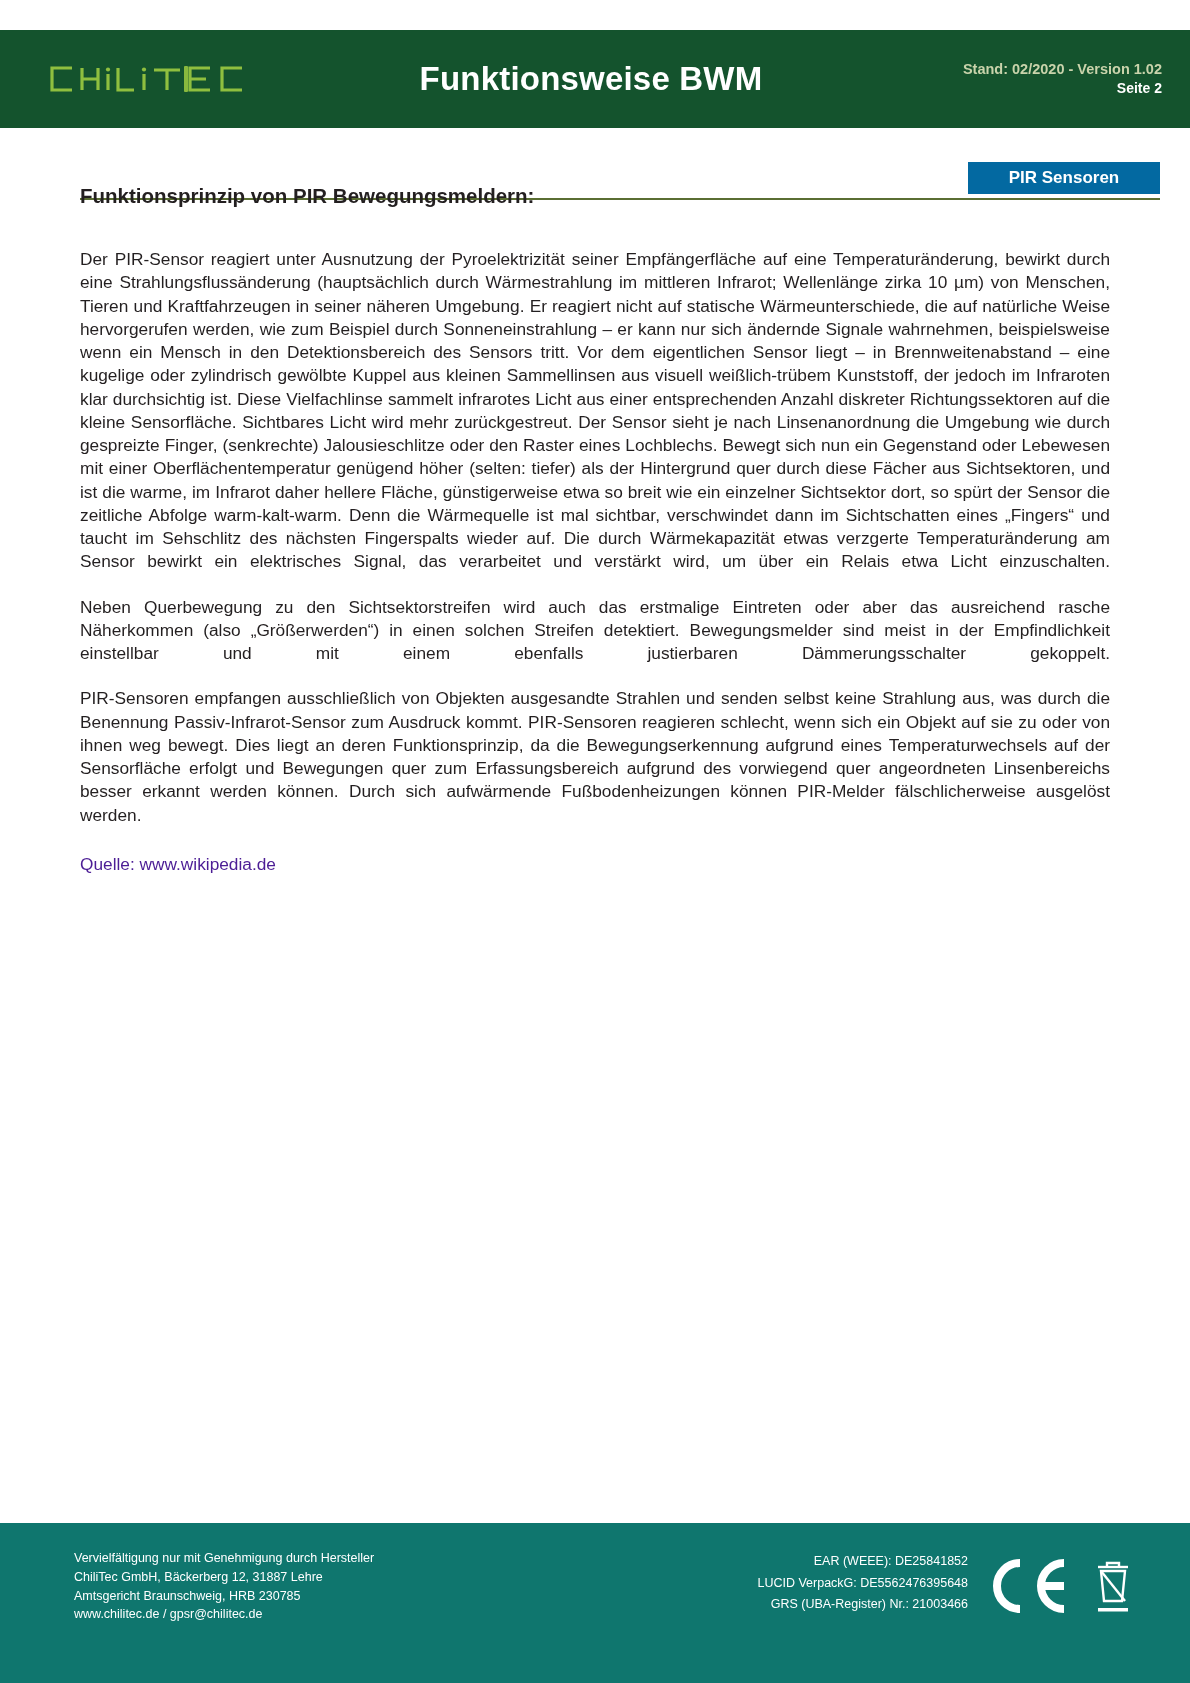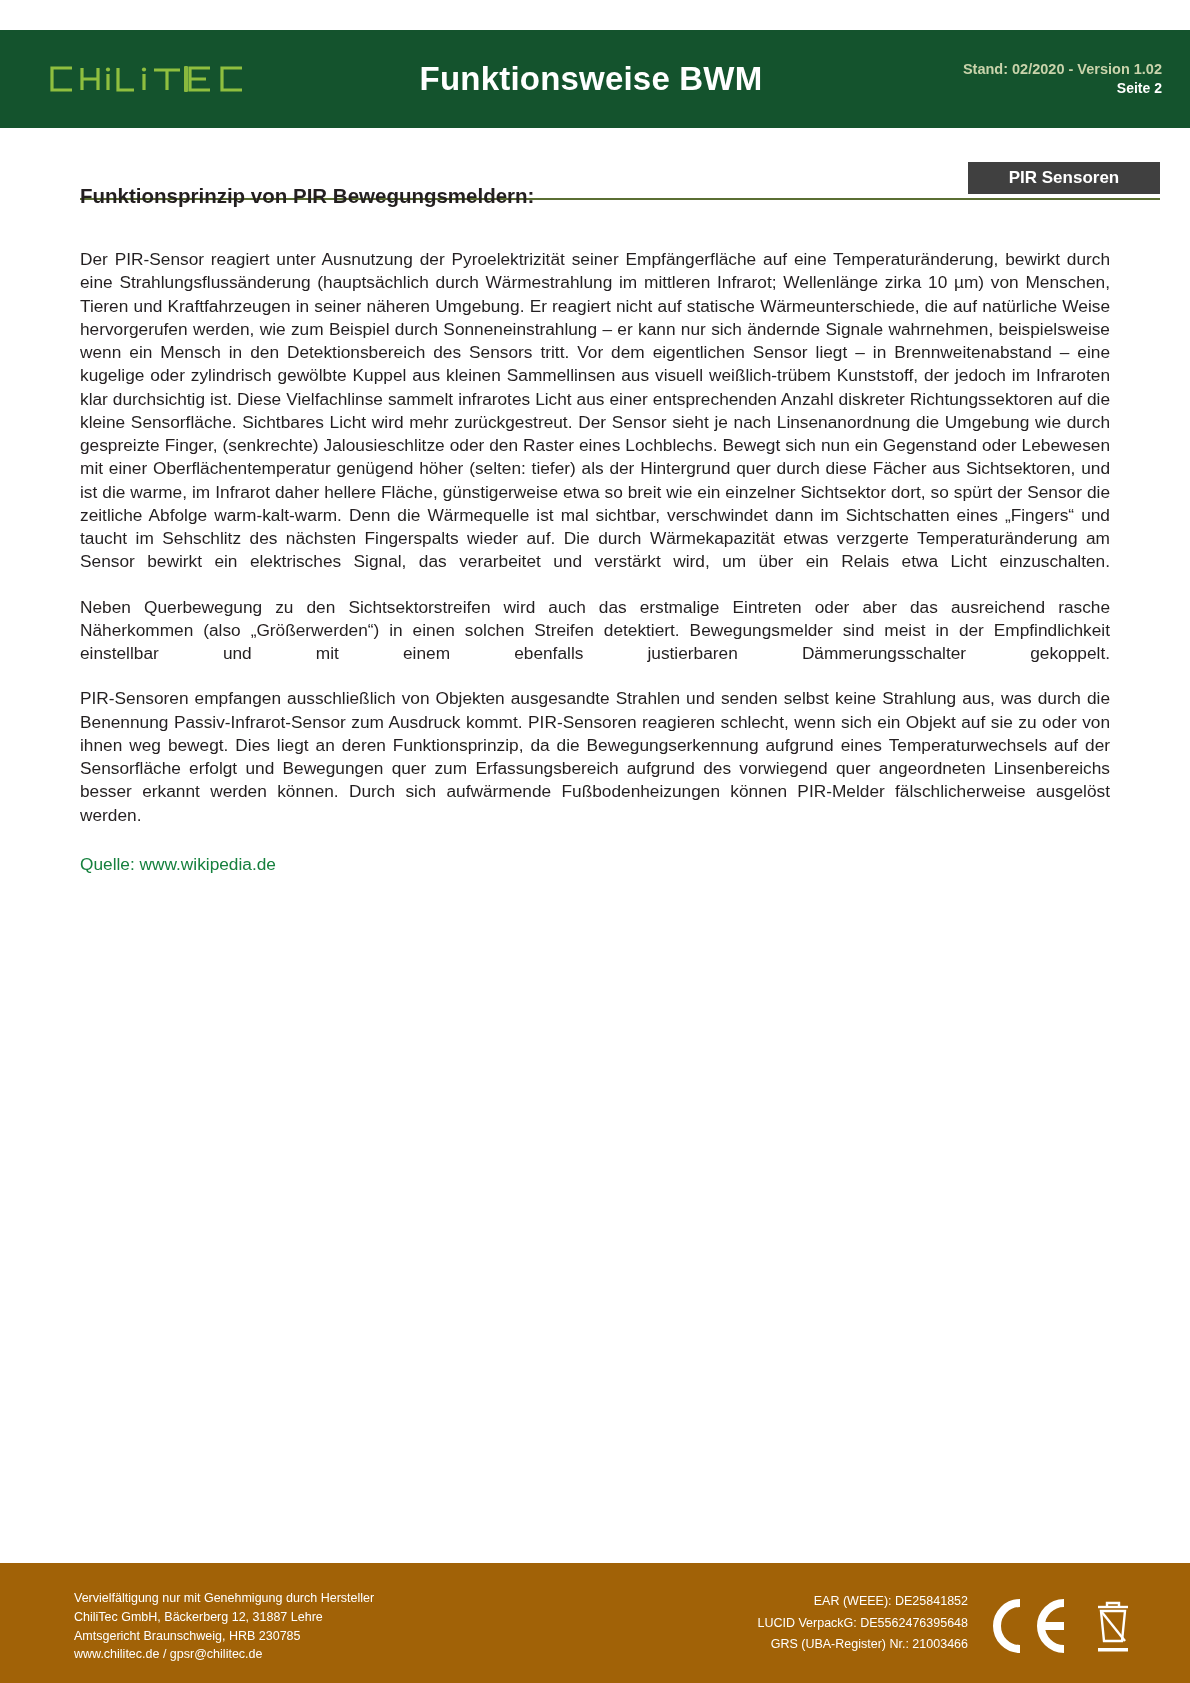--- a/index.html
+++ b/index.html
@@ -69,21 +69,21 @@
     color: #ffffff;
   }
 
   
   .badge {
     position: absolute;
     right: 30px;
     top: 162px;
     width: 192px;
     height: 32px;
-    background: #404040;
+    background: #0369a1;
     color: #ffffff;
     font-size: 17px;
     font-weight: bold;
     display: flex;
     align-items: center;
     justify-content: center;
   }
   .badge-rule {
     position: absolute;
     left: 80px;
@@ -120,31 +120,31 @@
   .para.last-line-justify {
     text-align-last: justify;
   }
   .source {
     position: absolute;
     left: 80px;
     top: 852px;
     width: 1030px;
     font-size: 17.3px;
     line-height: 1.42;
-    color: #15803d;
+    color: #4c1d95;
   }
 
   
   .footer {
     position: absolute;
     left: 0;
     bottom: 0;
     width: 1190px;
-    height: 120px;
-    background: #a16207;
+    height: 160px;
+    background: #0f766e;
     color: #ffffff;
     box-sizing: border-box;
   }
   .footer-left {
     position: absolute;
     left: 74px;
     top: 26px;
     font-size: 12.5px;
     line-height: 1.5;
   }

